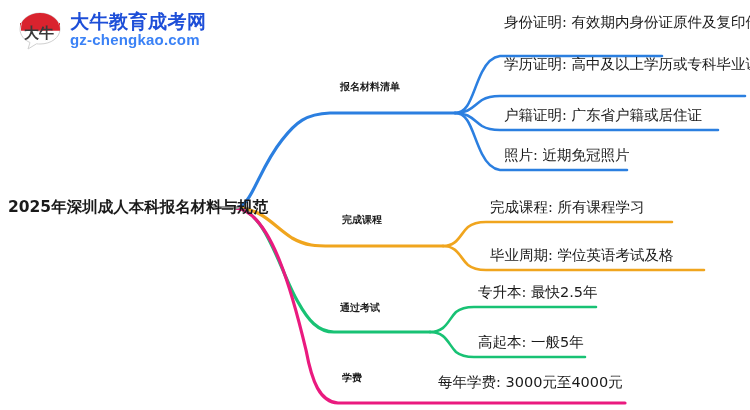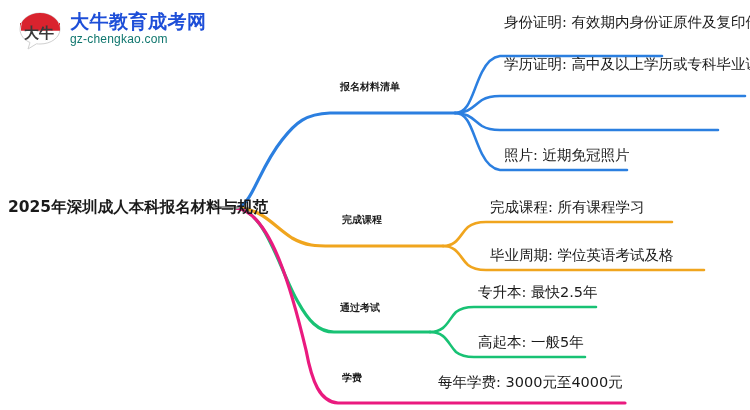--- a/index.html
+++ b/index.html
@@ -41,23 +41,23 @@
     font-family: "DejaVu Sans", "Liberation Sans", sans-serif;
     font-size: 19px;
     font-weight: bold;
     color: #1d4ed8;
     letter-spacing: 0.5px;
     line-height: 22px;
     white-space: nowrap;
   }
   .logo-sub {
     font-family: "Liberation Sans", sans-serif;
-    font-size: 12px;
-    font-weight: normal;
-    color: #0f766e;
+    font-size: 15px;
+    font-weight: bold;
+    color: #3b82f6;
     letter-spacing: 0.2px;
     line-height: 15px;
     white-space: nowrap;
   }
 
   
   #mindmap {
     position: absolute;
     left: 0;
     top: 0;
@@ -145,20 +145,21 @@
 
     <div class="mm-label mm-branch" style="left:340px; top:303px;">通过考试</div>
 
     <div class="mm-label mm-branch" style="left:342px; top:373px;">学费</div>
 
     
     <div class="mm-label mm-leaf" style="left:504px; top:15px;">身份证明: 有效期内身份证原件及复印件</div>
 
     <div class="mm-label mm-leaf" style="left:504px; top:57px;">学历证明: 高中及以上学历或专科毕业证</div>
 
+    <div class="mm-label mm-leaf" style="left:504px; top:108px;">户籍证明: 广东省户籍或居住证</div>
 
     <div class="mm-label mm-leaf" style="left:490px; top:200px;">完成课程: 所有课程学习</div>
 
     
     <div class="mm-label mm-leaf" style="left:504px; top:148px;">照片: 近期免冠照片</div>
 
     <div class="mm-label mm-leaf" style="left:490px; top:248px;">毕业周期: 学位英语考试及格</div>
 
     
     <div class="mm-label mm-leaf" style="left:478px; top:285px;">专升本: 最快2.5年</div>

